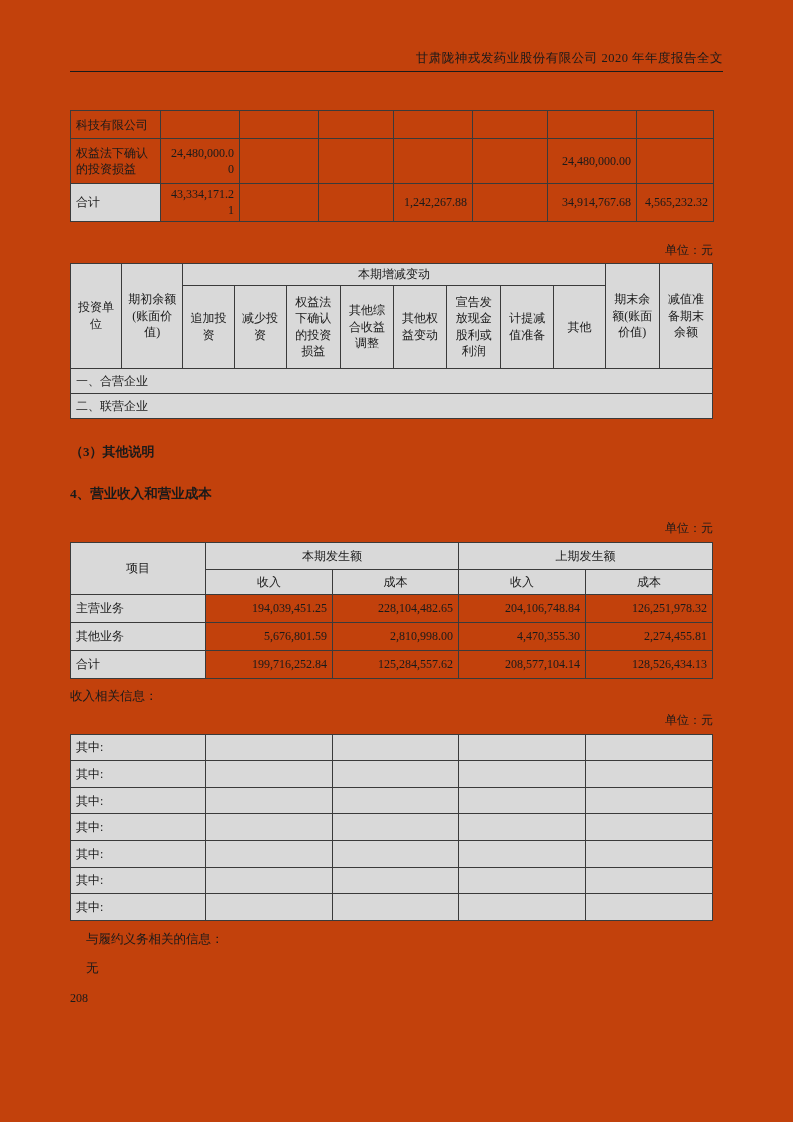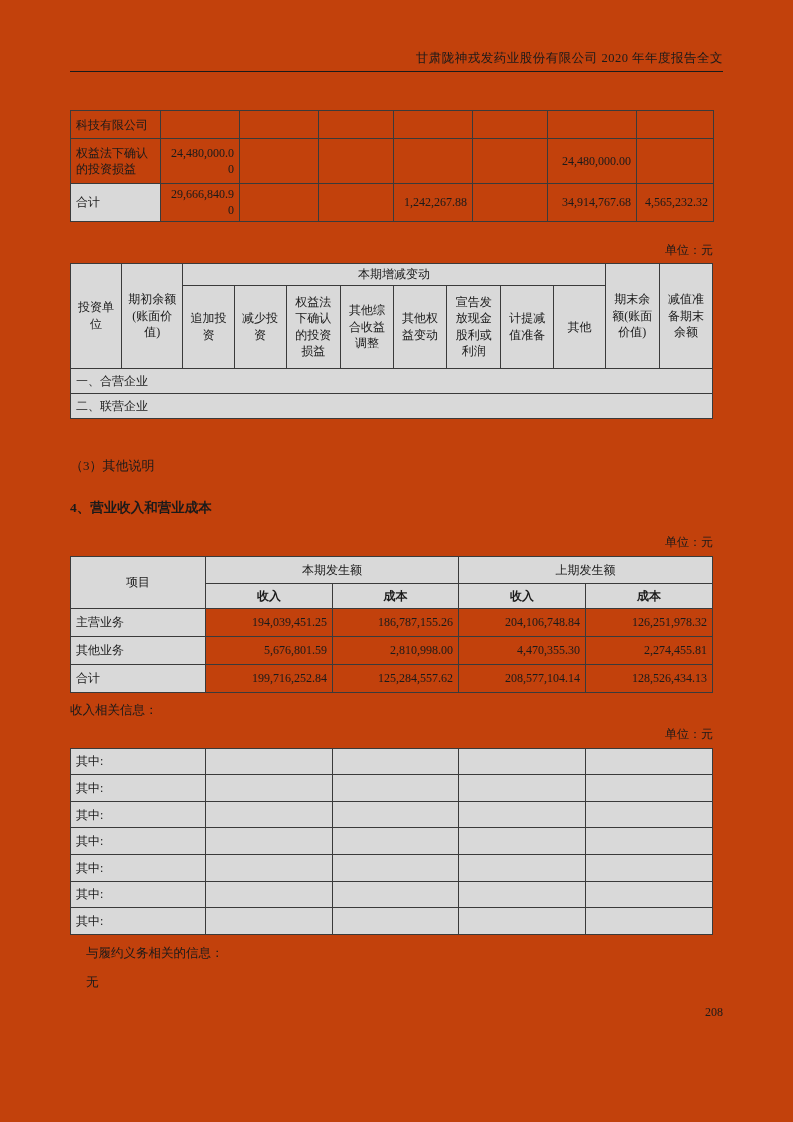--- a/index.html
+++ b/index.html
@@ -47,40 +47,40 @@
   
   .cont-r1{height:28px;}
   .cont-r2{height:45px;}
   .cont-r3{height:29px;}
   
   .inv-h1{height:22px;}
   .inv-h2 td{height:78px;line-height:1.65;}
   .inv-body{height:25px;}
   
   .rev-h1{height:27px;}
-  .rev-h2{height:25px;font-weight:bold;}
+  .rev-h2{height:25px;}
   .rev-r{height:28px;}
   
   table.ctr-tbl td{background:#d9d9d9;border:1.4px solid #3a3a3a;}
   .ctr-r{height:26.6px;}
   .sec-h2{font-size:13px;font-weight:bold;margin-top:26px;}
-  .sec-h3{font-size:13px;font-weight:normal;margin-top:38px;}
+  .sec-h3{font-size:13px;font-weight:bold;margin-top:24px;}
   .sec-h4{font-size:13.5px;font-weight:bold;margin-top:24px;}
   .unit{
     width:643px;text-align:right;font-size:12px;
   }
   .u1{margin-top:20px;margin-bottom:4px;}
   .u2{margin-top:17px;margin-bottom:5px;}
   .u3{margin-top:7px;margin-bottom:5px;}
   .note{font-size:12.5px;margin-top:12px;margin-left:16px;}
   .note-first{margin-top:10px;}
   .plain{font-size:12.5px;margin-top:9px;}
   .tbl-gap{margin-top:38px;}
   .pageno{
-    width:653px;text-align:right;font-size:12px;margin-top:14px;
+    width:653px;text-align:left;font-size:12px;margin-top:14px;
   }
 </style>
 </head>
 <body>
 
 <div class="page">
 
   <div class="hdr-title">甘肃陇神戎发药业股份有限公司 2020 年年度报告全文</div>
   <div class="hdr-rule"></div>
 
@@ -111,21 +111,21 @@
       <td class="num">24,480,000.00</td>
       <td class="num"></td>
       <td class="num"></td>
       <td class="num"></td>
       <td class="num"></td>
       <td class="num">24,480,000.00</td>
       <td class="num"></td>
     </tr>
     <tr class="cont-r3">
       <td class="lbl gray">合计</td>
-      <td class="num">29,666,840.90</td>
+      <td class="num">43,334,171.21</td>
       <td class="num"></td>
       <td class="num"></td>
       <td class="num">1,242,267.88</td>
       <td class="num"></td>
       <td class="num">34,914,767.68</td>
       <td class="num">4,565,232.32</td>
     </tr>
   </tbody>
     </table>
 
@@ -193,21 +193,21 @@
     </tr>
     <tr class="rev-h2">
       <td class="c gray">收入</td>
       <td class="c gray">成本</td>
       <td class="c gray">收入</td>
       <td class="c gray">成本</td>
     </tr>
     <tr class="rev-r">
       <td class="lbl gray">主营业务</td>
       <td class="num">194,039,451.25</td>
-      <td class="num">186,787,155.26</td>
+      <td class="num">228,104,482.65</td>
       <td class="num">204,106,748.84</td>
       <td class="num">126,251,978.32</td>
     </tr>
     <tr class="rev-r">
       <td class="lbl gray">其他业务</td>
       <td class="num">5,676,801.59</td>
       <td class="num">2,810,998.00</td>
       <td class="num">4,470,355.30</td>
       <td class="num">2,274,455.81</td>
     </tr>

